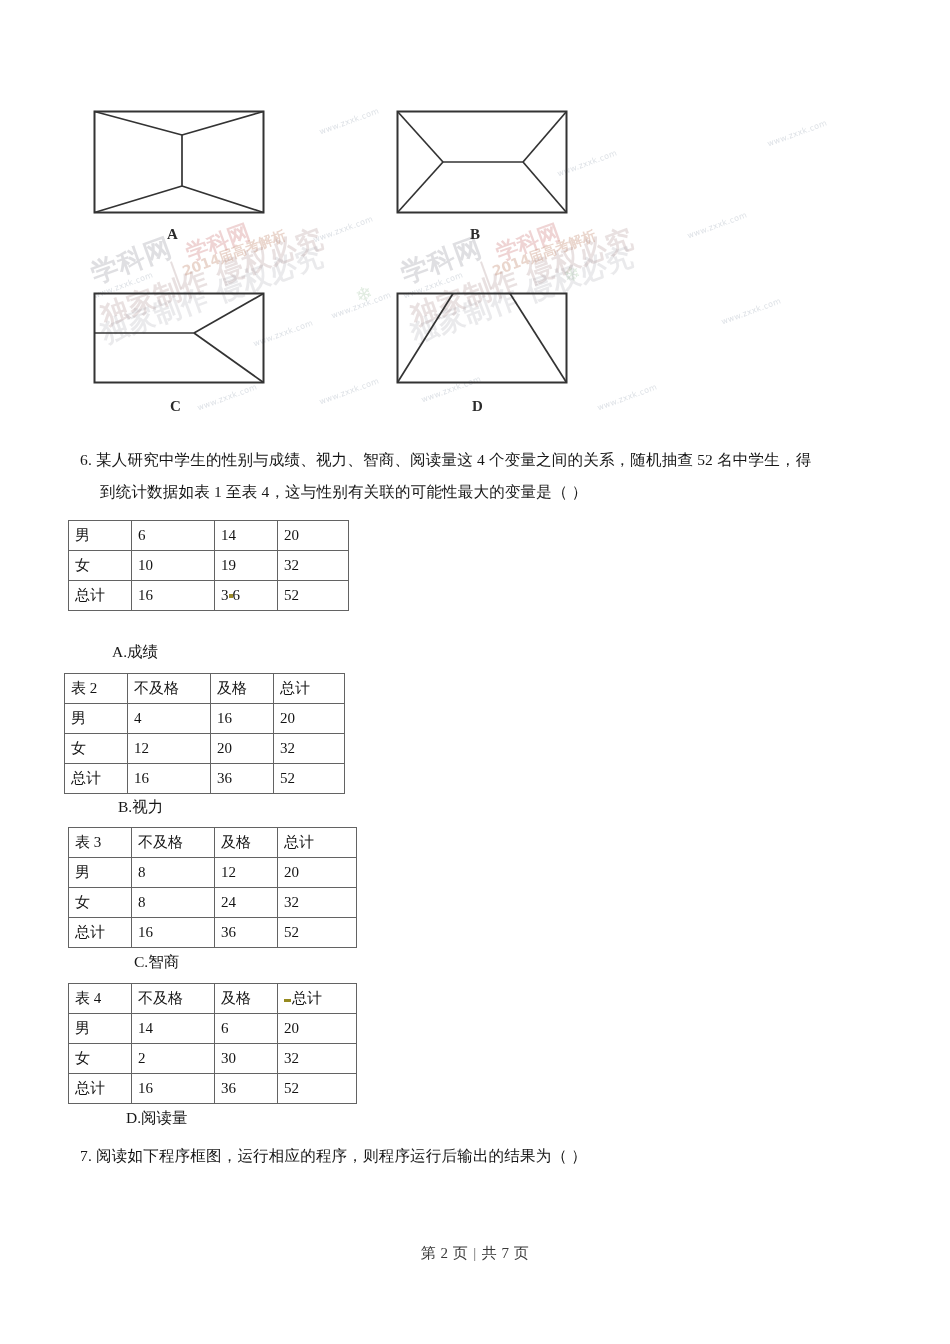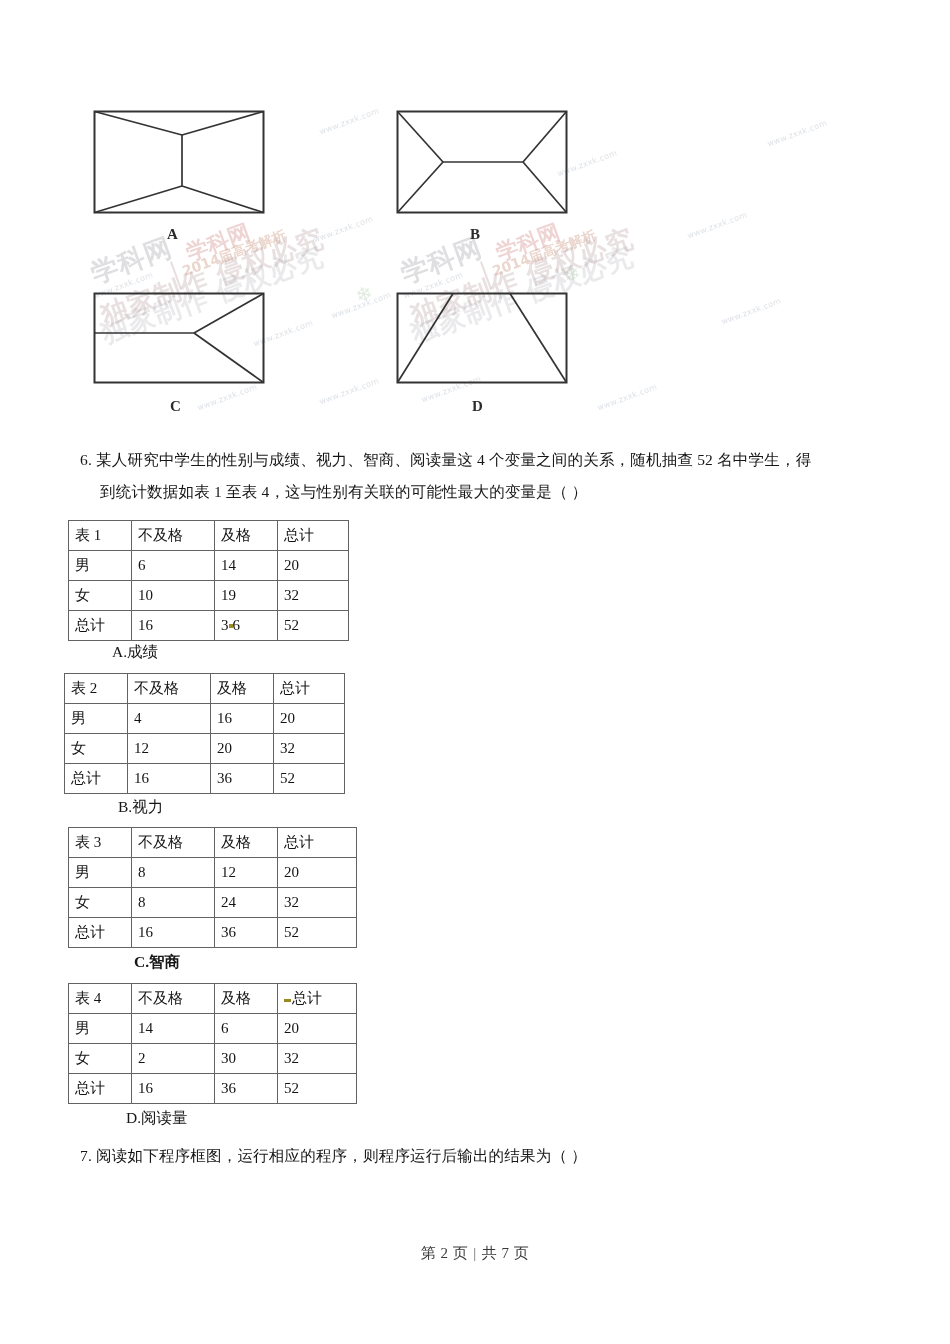--- a/index.html
+++ b/index.html
@@ -257,26 +257,20 @@
       <div class="fig-cap" style="left:472px; top:398px;">D</div>
     </div>
 
     <div class="qtext" style="left:80px; top:444px; width:860px;">6. 某人研究中学生的性别与成绩、视力、智商、阅读量这 4 个变量之间的关系，随机抽查 52 名中学生，得</div>
     <div class="qtext" style="left:100px; top:476px; width:840px;">到统计数据如表 1 至表 4，这与性别有关联的可能性最大的变量是（    ）</div>
 
     <div class="tbl-wrap" style="left:68px; top:520px;">
       <table class="stat">
         <tbody>
           <tr>
-            <td class="c0">表 1</td>
-            <td class="c1">不及格</td>
-            <td class="c2">及格</td>
-            <td class="c3">总计</td>
-          </tr>
-          <tr>
             <td class="c0">男</td>
             <td class="c1">6</td>
             <td class="c2">14</td>
             <td class="c3">20</td>
           </tr>
           <tr>
             <td class="c0">女</td>
             <td class="c1">10</td>
             <td class="c2">19</td>
             <td class="c3">32</td>
@@ -347,21 +341,21 @@
           </tr>
           <tr>
             <td class="c0">总计</td>
             <td class="c1">16</td>
             <td class="c2">36</td>
             <td class="c3">52</td>
           </tr>
         </tbody>
       </table>
     </div>
-    <div class="opt-label" style="left:134px; top:952px;font-weight:bold;">C.智商</div>
+    <div class="opt-label" style="left:134px; top:952px;">C.智商</div>
 
     <div class="tbl-wrap" style="left:68px; top:983px;">
       <table class="stat wide">
         <tbody>
           <tr>
             <td class="c0">表 4</td>
             <td class="c1">不及格</td>
             <td class="c2">及格</td>
             <td class="c3"><span id="t4-artifact-cell"><span class="artifact-dash"></span>总计</span></td>
           </tr>

